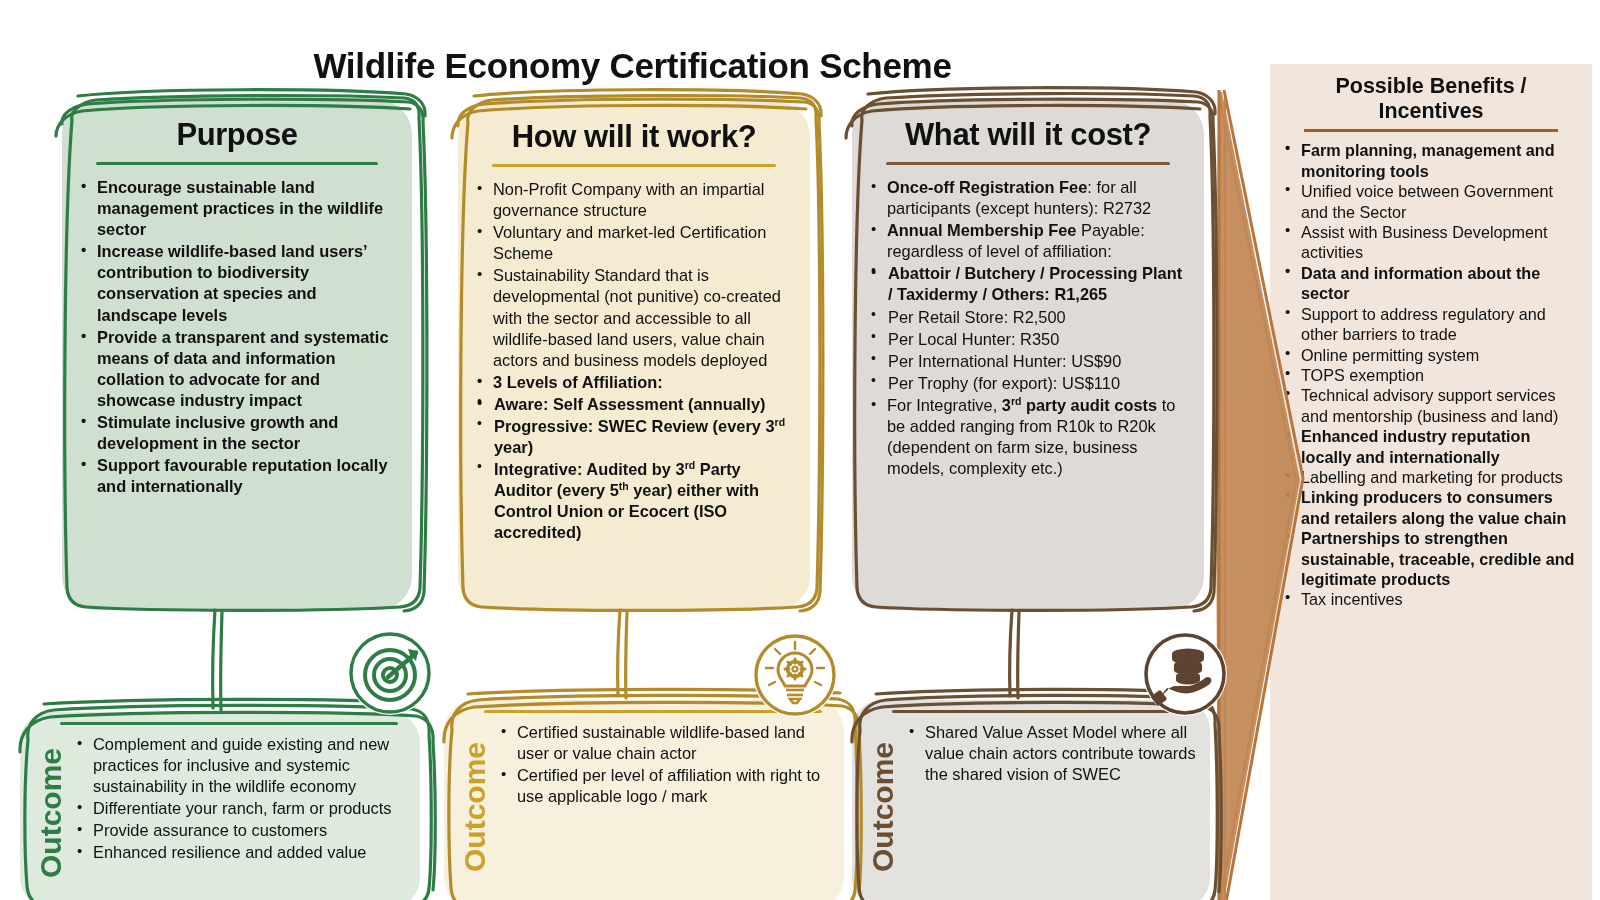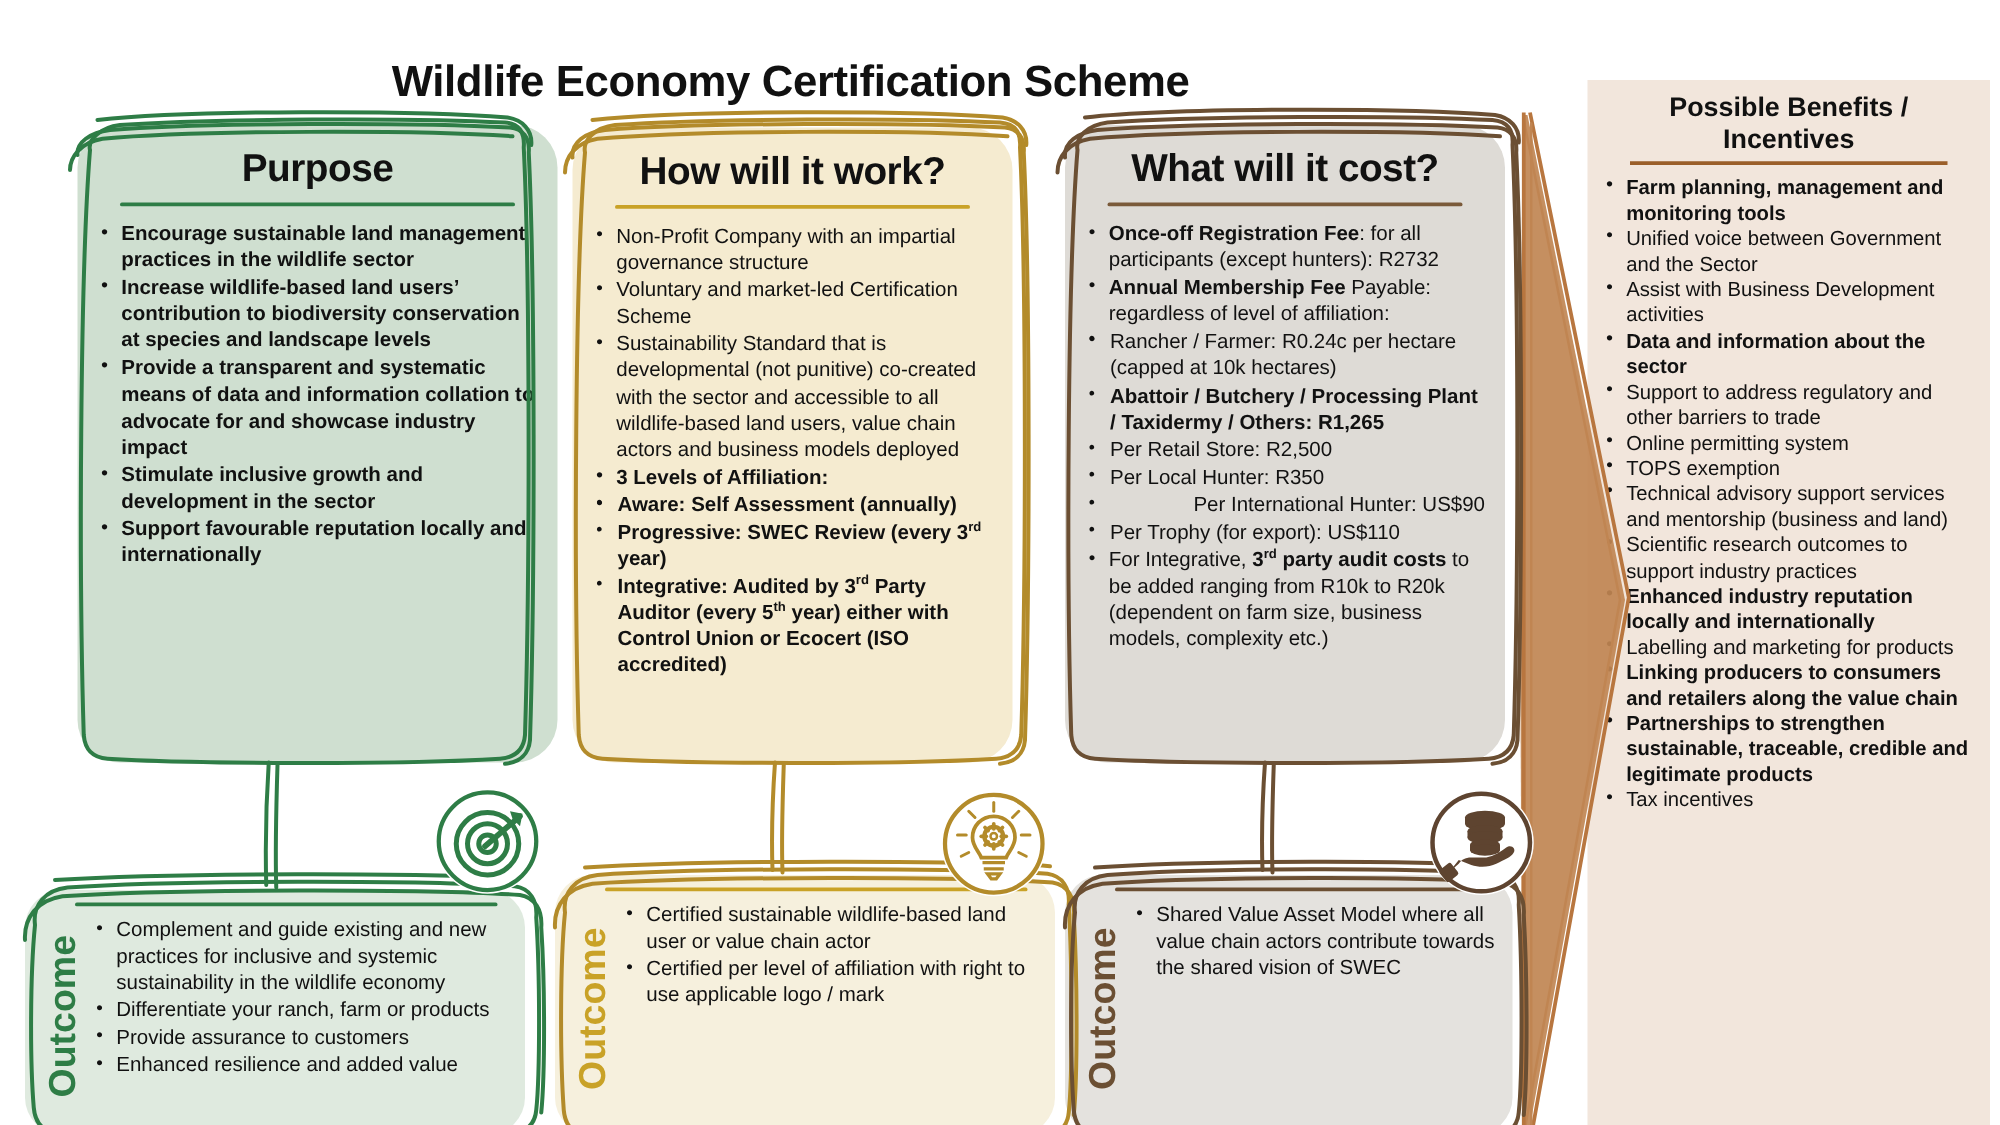--- a/index.html
+++ b/index.html
@@ -58,21 +58,21 @@
   ul.sublist li{
     position:relative;padding-left:19px;
     font-size:16.4px;line-height:1.285;font-weight:bold;color:#111;
   }
   ul.sublist li:before{
     content:"\2022";position:absolute;left:2px;top:-1px;font-size:14px;font-weight:normal;
   }
   sup{font-size:0.64em;vertical-align:super;line-height:0;}
 
   
-  #card-purpose{left:62px;top:60px;width:384px;height:510px;background:#cfdfd0;}
+  #card-purpose{left:62px;top:60px;width:350px;height:510px;background:#cfdfd0;}
   #card-purpose .card-rule{background:#2e7d46;}
   #card-how{left:458px;top:62px;width:352px;height:508px;background:#f5ebd0;}
   #card-how .card-rule{background:#c9a227;}
   #card-cost{left:852px;top:60px;width:352px;height:510px;background:#dedbd6;}
   #card-cost .card-rule{background:#7a5a3a;}
 
   
   .outcome{
     position:absolute;
     border-radius:30px;
@@ -171,25 +171,24 @@
   </div>
 
   <div class="card" id="card-cost">
     <div class="card-title">What will it cost?</div>
     <div class="card-rule"></div>
     <ul class="blist">
       <li><b>Once-off Registration Fee</b>: for all participants (except hunters): R2732</li>
       <li><b>Annual Membership Fee</b> Payable: regardless of level of affiliation:</li>
       <li style="list-style:none;padding-left:0;margin-left:0;">
         <ul class="sublist" style="font-weight:normal;">
-          <li style="font-weight:normal;">Rancher / Farmer: R0.24c per hectare (capped at 10k hectares)</li>
           <li style="font-weight:bold;">Abattoir / Butchery / Processing Plant / Taxidermy / Others: R1,265</li>
           <li style="font-weight:normal;">Per Retail Store: R2,500</li>
           <li style="font-weight:normal;">Per Local Hunter: R350</li>
-          <li style="font-weight:normal;text-align:right;">Per International Hunter: US$90</li>
+          <li style="font-weight:normal;">Per International Hunter: US$90</li>
           <li style="font-weight:normal;">Per Trophy (for export): US$110</li>
         </ul>
       </li>
       <li>For Integrative, <b>3<sup>rd</sup> party audit costs</b> to be added ranging from R10k to R20k (dependent on farm size, business models, complexity etc.)</li>
     </ul>
   </div>
 
   <div class="outcome" id="out-purpose">
     <div class="outcome-rule"></div>
     <div class="outcome-label">Outcome</div>
@@ -229,21 +228,20 @@
     <div id="benefits-rule"></div>
     <ul class="blist" id="benefits-list">
         <li class="bold">Farm planning, management and monitoring tools</li>
         <li>Unified voice between Government and the Sector</li>
         <li>Assist with Business Development activities</li>
         <li class="bold">Data and information about the sector</li>
         <li>Support to address regulatory and other barriers to trade</li>
         <li>Online permitting system</li>
         <li>TOPS exemption</li>
         <li>Technical advisory support services and mentorship (business and land)</li>
-        <li>Scientific research outcomes to support industry practices</li>
         <li class="bold">Enhanced industry reputation locally and internationally</li>
         <li>Labelling and marketing for products</li>
         <li class="bold">Linking producers to consumers and retailers along the value chain</li>
         <li class="bold">Partnerships to strengthen sustainable, traceable, credible and legitimate products</li>
         <li>Tax incentives</li>
       </ul>
   </div>
 
   <svg class="sketch-layer" viewBox="0 0 1600 900">
 

